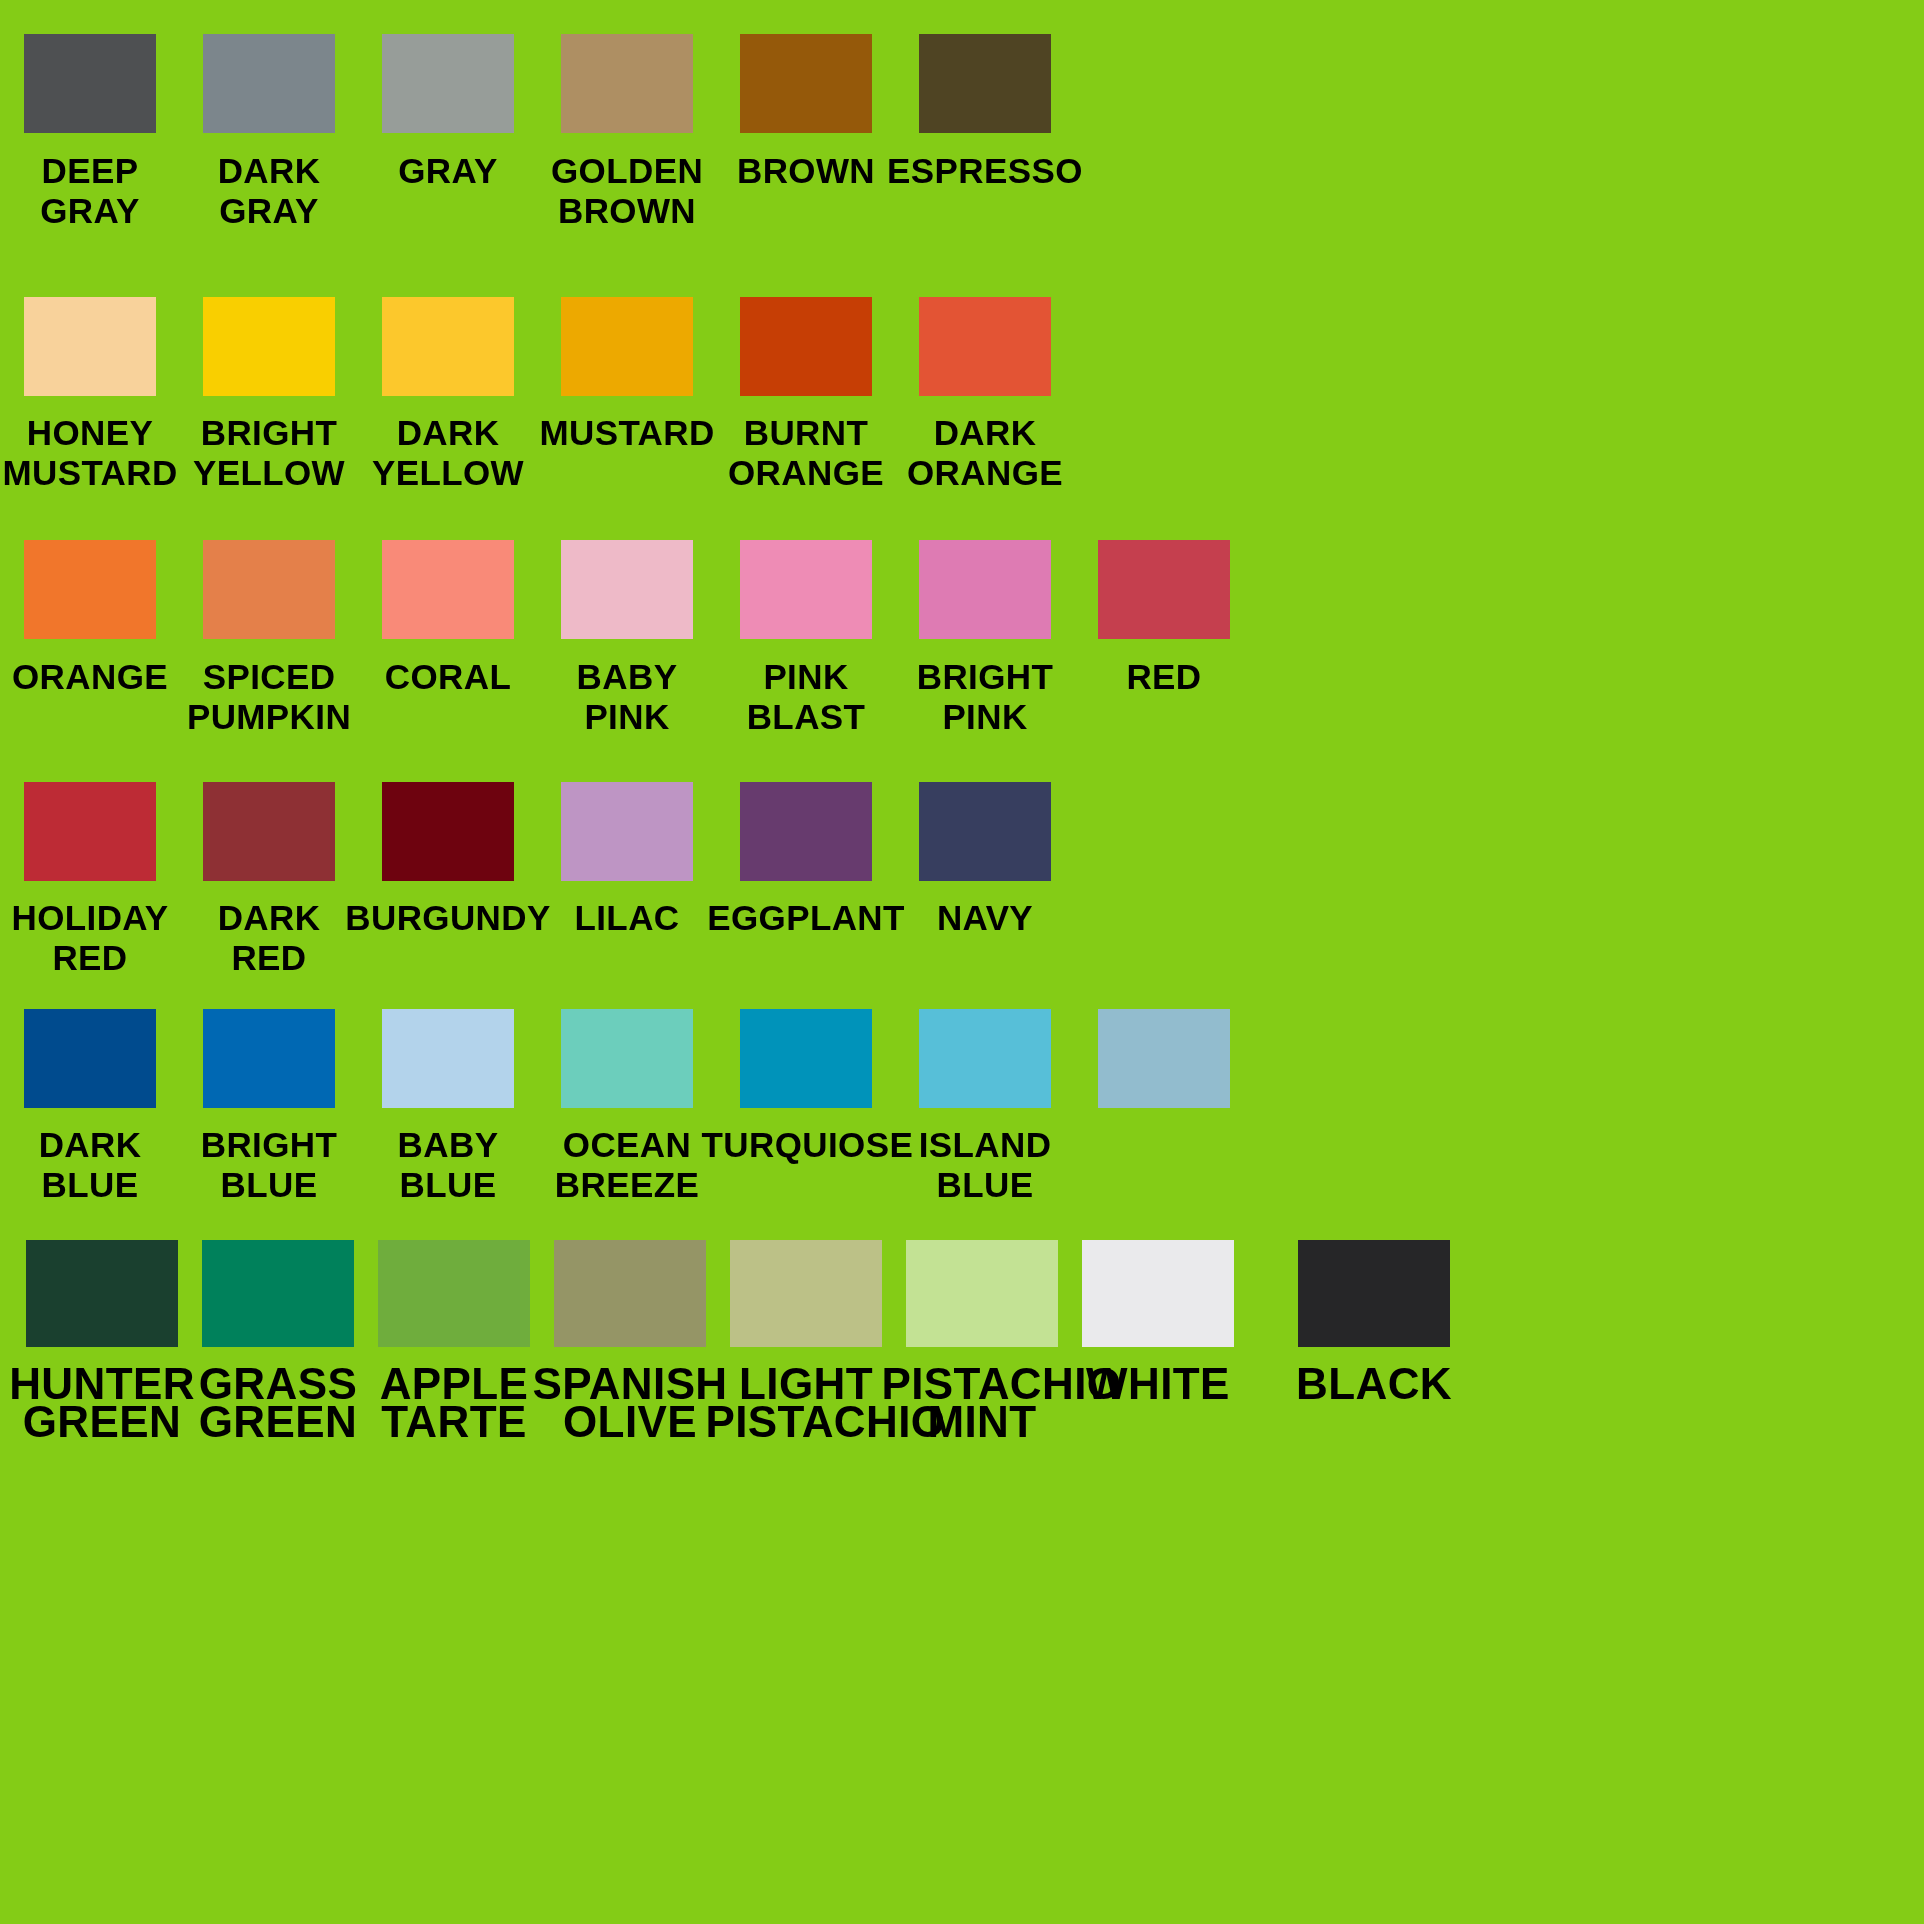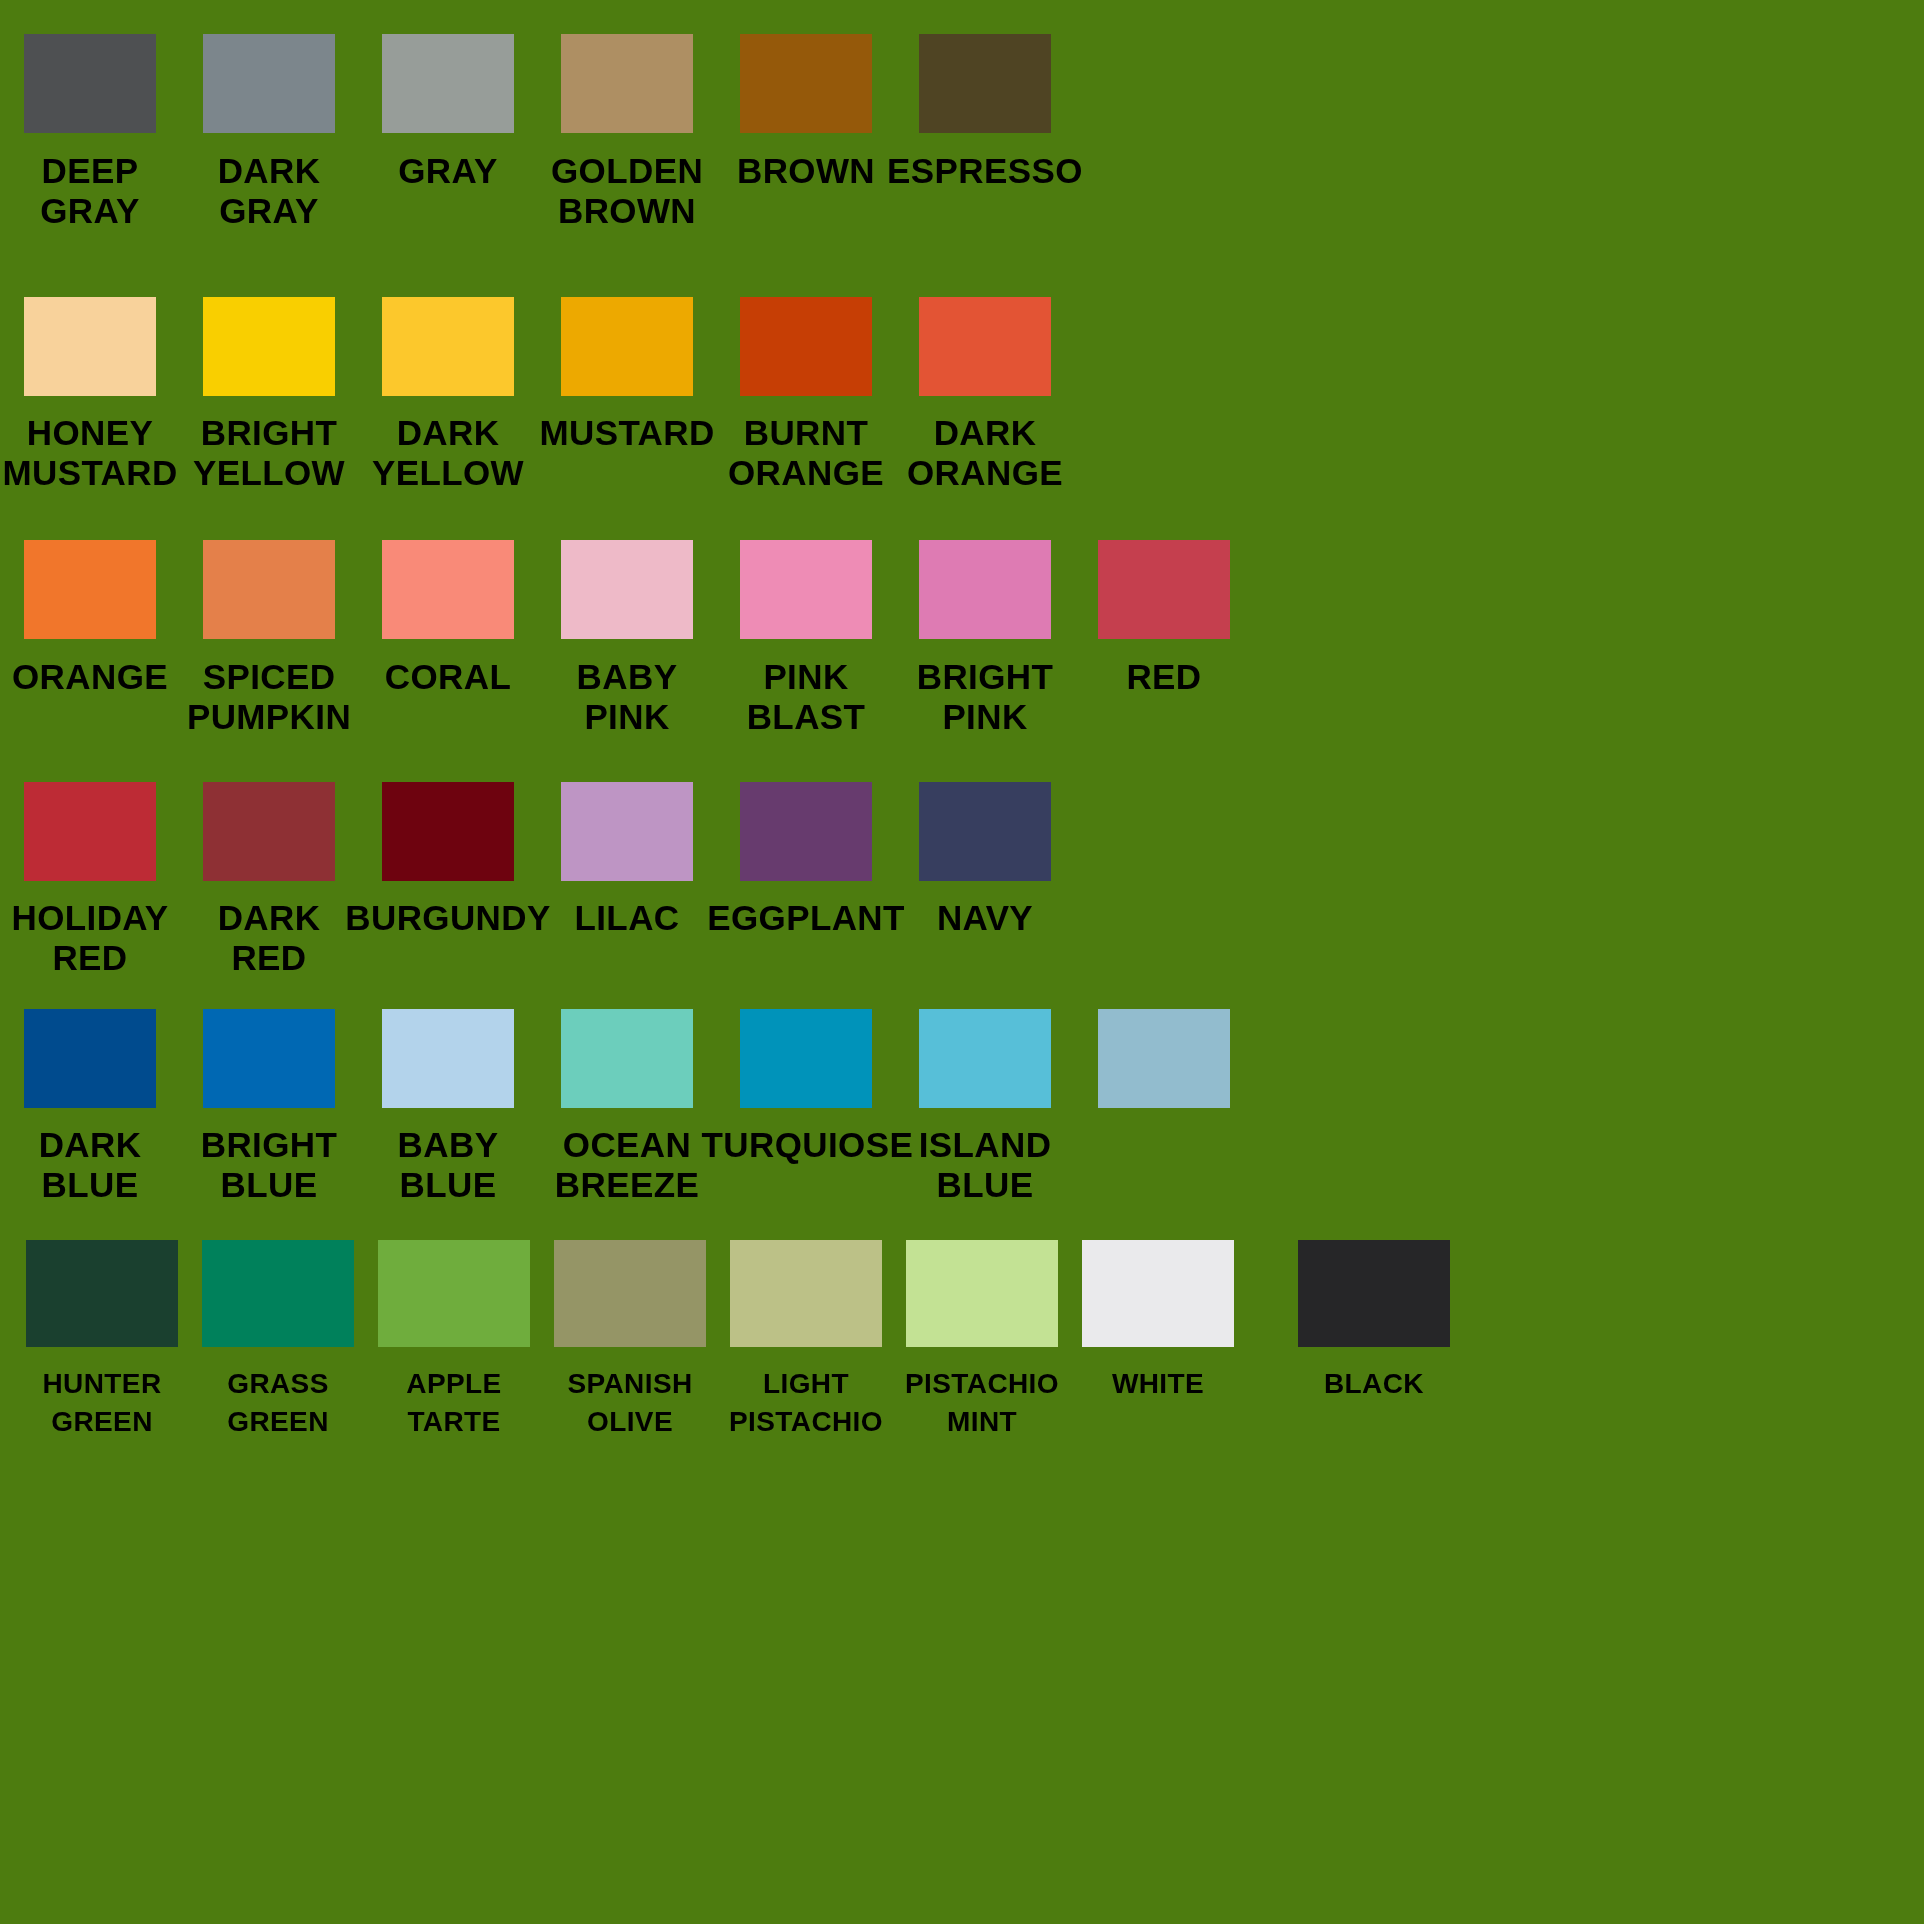--- a/index.html
+++ b/index.html
@@ -12,21 +12,21 @@
     width: 1925px;
     height: 1925px;
     font-family: "Liberation Sans", "DejaVu Sans", sans-serif;
     overflow: hidden;
   }
 
   #chart {
     position: relative;
     width: 1925px;
     height: 1925px;
-    background: #4d7c0f;
+    background: #84cc16;
     box-sizing: border-box;
   }
 
   .swatch-row {
     display: flex;
     flex-direction: row;
     align-items: flex-start;
     justify-content: flex-start;
     width: 1925px;
     box-sizing: border-box;
@@ -81,21 +81,21 @@
     font-family: "Liberation Sans", "DejaVu Sans", sans-serif;
     font-weight: bold;
     font-size: 35px;
     line-height: 40px;
     letter-spacing: 0.4px;
     text-transform: uppercase;
     white-space: pre-line;
     width: 209px;
   }
   .row-8 .swatch-label {
-    font-size: 28px;
+    font-size: 44px;
     line-height: 38px;
     width: 201px;
   }
 
   .row-gap-1 { height: 66px; }
   .row-gap-2 { height: 47px; }
   .row-gap-3 { height: 45px; }
   .row-gap-4 { height: 30.5px; }
   .row-gap-5 { height: 35px; }
 

